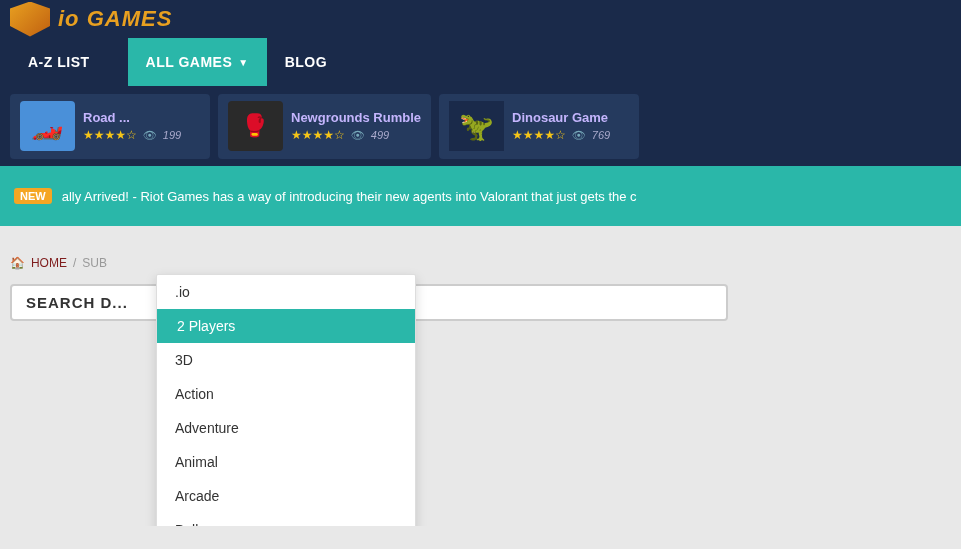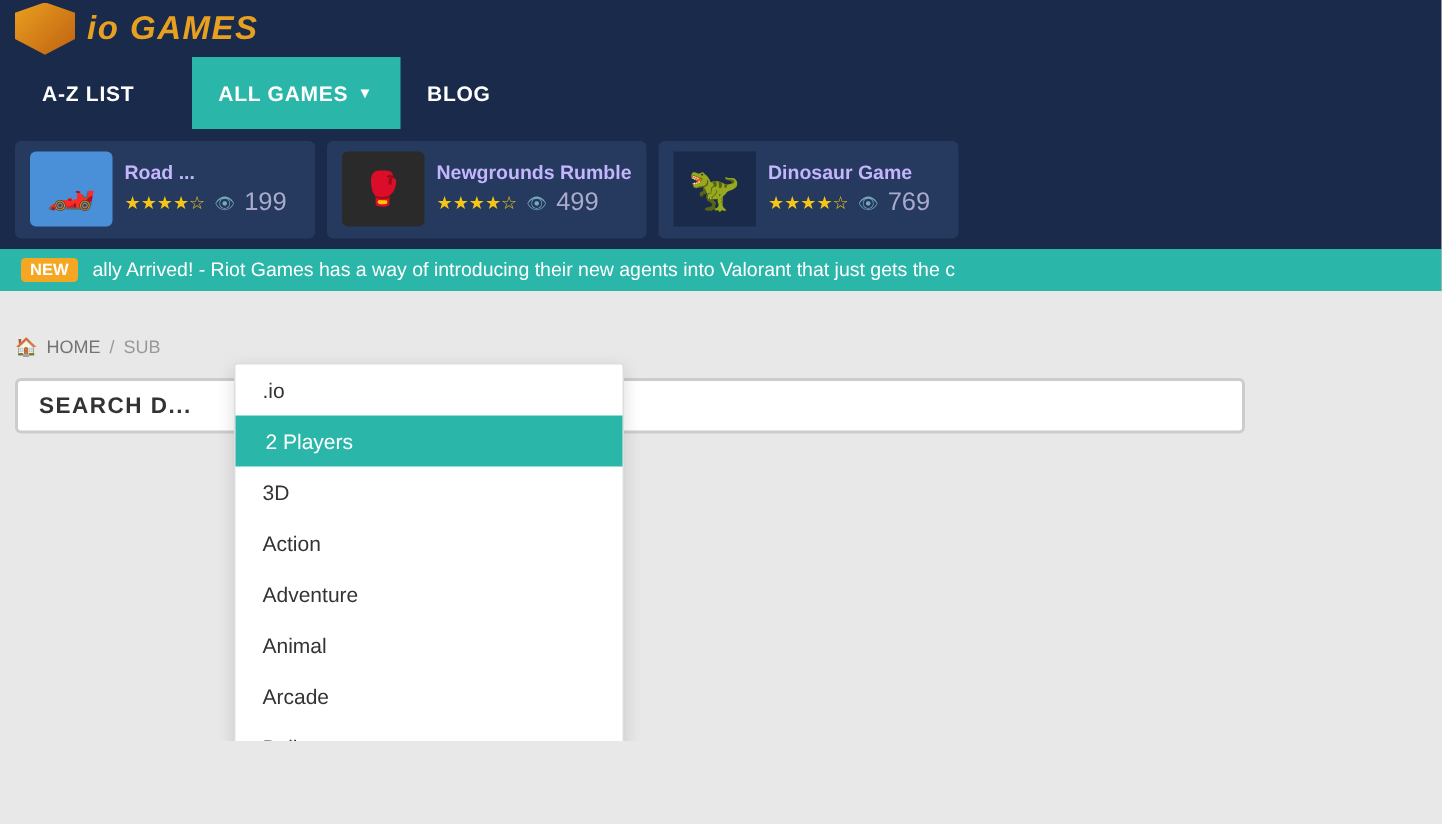--- a/index.html
+++ b/index.html
@@ -50,23 +50,23 @@
       border-radius: 4px;
       padding: 6px 10px;
       gap: 8px;
       min-width: 200px;
       height: 65px;
     }
 
     
     .ticker {
       background: #2ab7a9;
-      padding: 6px 14px;
-      display: flex;
-      align-items: flex-start;
+      padding: 22px 14px;
+      display: flex;
+      align-items: flex-end;
       gap: 10px;
       font-size: 13px;
       color: #fff;
       overflow: hidden;
       white-space: nowrap;
     }
     .ticker-new {
       background: #f5a623;
       color: #fff;
       font-weight: bold;
@@ -85,32 +85,32 @@
 
     
     .breadcrumb {
       display: flex;
       align-items: center;
       gap: 6px;
       font-size: 12px;
       color: #666;
       margin-bottom: 14px;
     }
-    .breadcrumb a { color: #737373; text-decoration: none; }
+    .breadcrumb a { color: #7f1d1d; text-decoration: none; }
     .breadcrumb span { color: #999; }
 
     
     .search-bar {
       display: flex;
       align-items: center;
       background: #fff;
       border: 2px solid #ccc;
       border-radius: 4px;
       padding: 8px 14px;
-      width: 820px;
+      width: 718px;
       margin-bottom: 16px;
     }
     .search-bar input {
       border: none;
       outline: none;
       font-size: 15px;
       font-weight: bold;
       color: #333;
       width: 100%;
       letter-spacing: 1px;
@@ -137,21 +137,21 @@
     .dropdown-item.selected {
       background: #2ab7a9;
       color: #fff;
       padding-left: 20px;
     }
     .game-info { flex: 1; }
     .game-title { font-size: 13px; font-weight: bold; color: #c4b5fd; margin-bottom: 3px; }
     .game-meta { display: flex; align-items: center; gap: 6px; }
     .game-stars { color: #f5c518; font-size: 12px; }
     .eye-icon { color: #7ab; font-size: 11px; }
-    .view-count { color: #aac; font-size: 17px; }
+    .view-count { color: #aac; font-size: 11px; font-style: italic; }
 
     .top-area {
       background: #1a2a4a;
       height: 38px;
       display: flex;
       align-items: center;
       padding: 0 10px;
     }
     .logo-shield {
       width: 40px;

